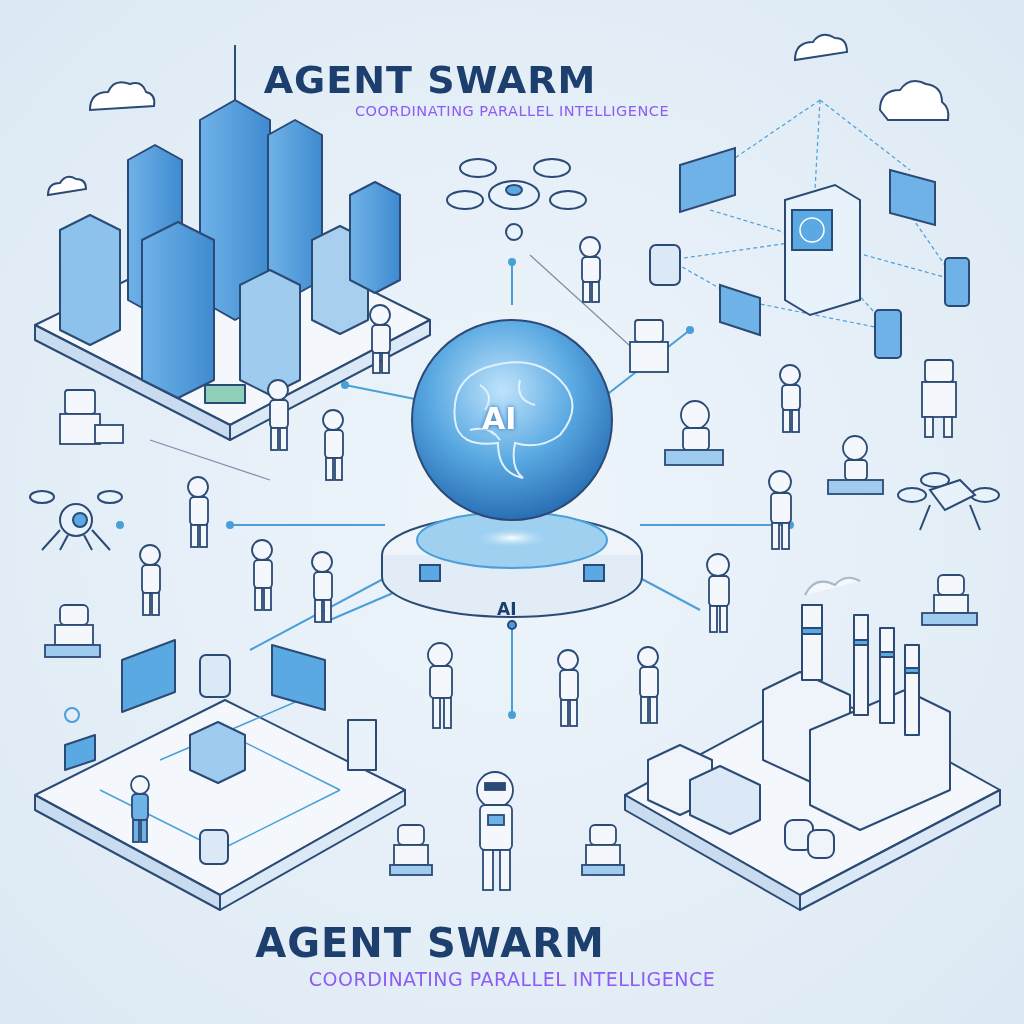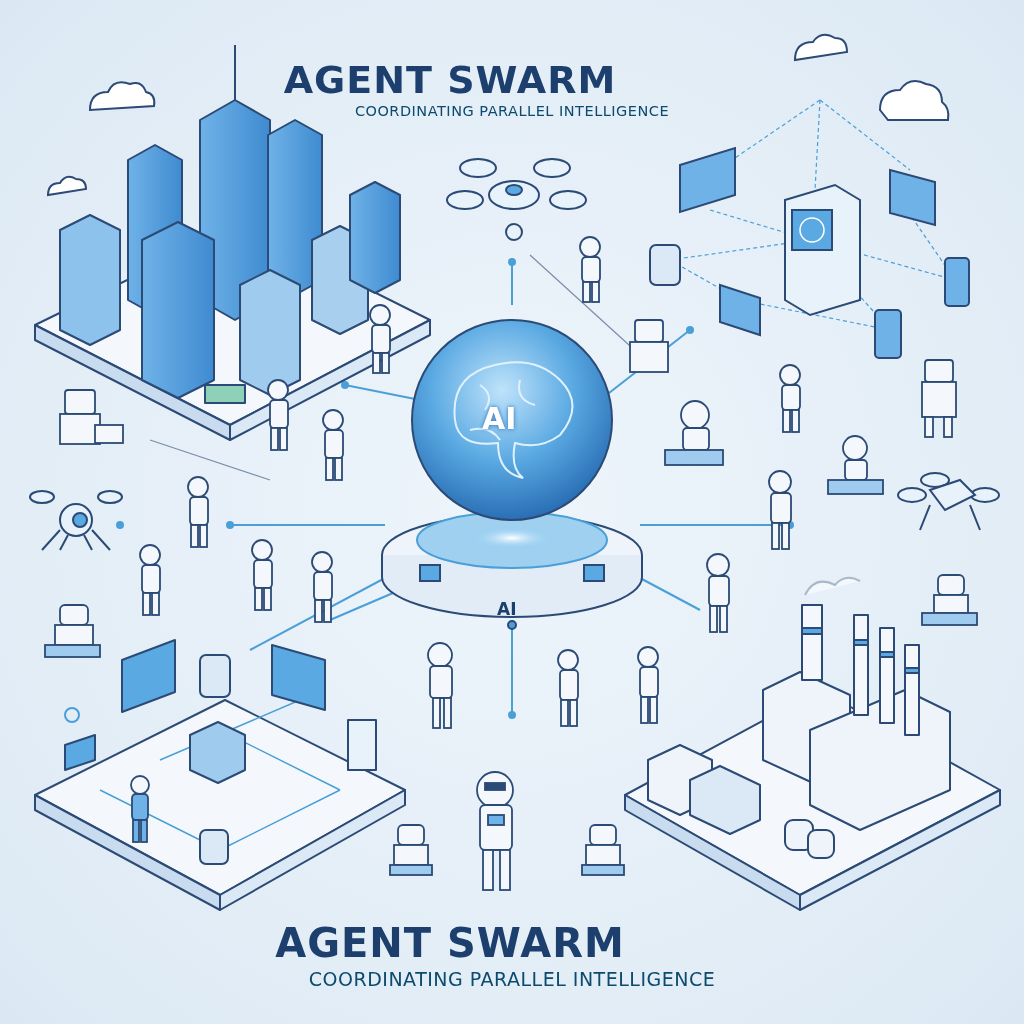--- a/index.html
+++ b/index.html
@@ -1,20 +1,20 @@
 <!DOCTYPE html>
 <html><head>
 <meta charset="utf-8">
 <style>
   html,body{margin:0;padding:0;}
   body{width:1024px;height:1024px;overflow:hidden;background:#e3eef7;font-family:"Liberation Sans",sans-serif;position:relative;}
   .bg{position:absolute;inset:0;background:radial-gradient(ellipse at 50% 50%,#eef5fb 0%,#e4eef7 60%,#dbe8f3 100%);}
   svg.scene{position:absolute;left:0;top:0;}
-  .title{position:absolute;left:0;width:860px;text-align:center;color:#1d3f6e;font-family:"DejaVu Sans",sans-serif;font-weight:bold;letter-spacing:1px;padding-left:20px;}
-  .subtitle{position:absolute;left:0;width:1024px;text-align:center;color:#0c4a6e;font-family:"DejaVu Sans",sans-serif;letter-spacing:0.5px;}
+  .title{position:absolute;left:0;width:860px;text-align:center;color:#1d3f6e;font-family:"DejaVu Sans",sans-serif;font-weight:bold;letter-spacing:1px;}
+  .subtitle{position:absolute;left:0;width:1024px;text-align:center;color:#8b5cf6;font-family:"DejaVu Sans",sans-serif;letter-spacing:0.5px;}
   #title-top{top:58px;font-size:38px;}
   #subtitle-top{top:103px;font-size:14.5px;}
   #title-bottom{top:920px;font-size:40px;}
   #subtitle-bottom{top:968px;font-size:19px;}
   .orb-label{position:absolute;color:#fff;font-family:"DejaVu Sans",sans-serif;font-weight:bold;text-shadow:0 0 4px #2a6fb5;margin-top:16px;}
   #orb-ai{left:482px;top:385px;font-size:30px;}
   #base-ai{left:497px;top:583px;font-size:17px;color:#1d3f6e;text-shadow:none;}
 </style>
 </head>
 <body>

